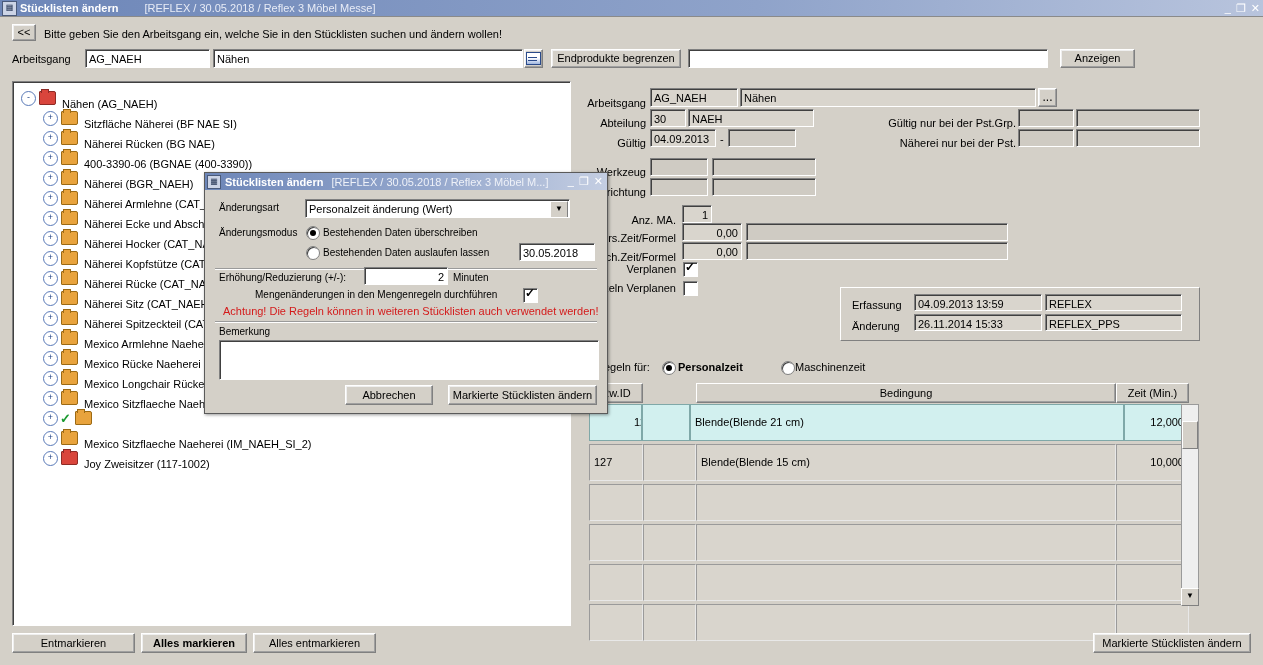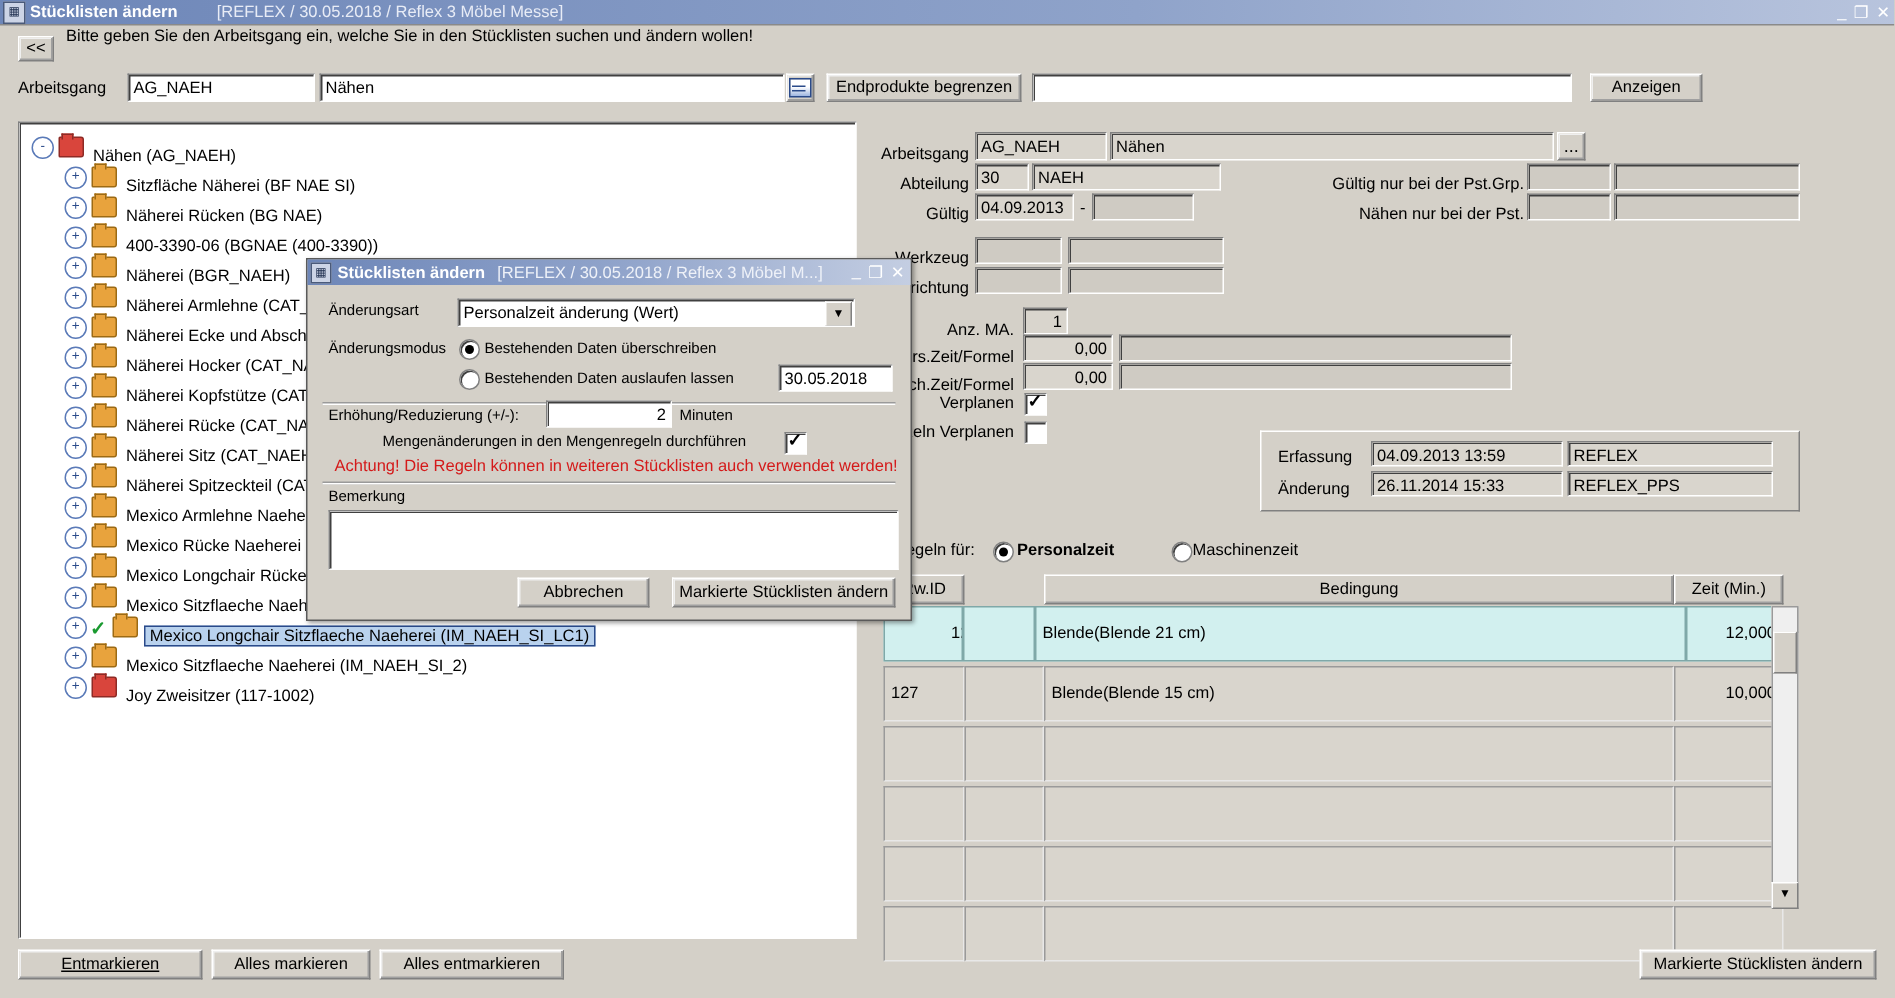--- a/index.html
+++ b/index.html
@@ -73,21 +73,21 @@
   }
 
   .back-btn {
     position: absolute;
     left: 12px; top: 24px;
     width: 24px; height: 17px;
     line-height: 15px;
   }
   .hint-text {
     position: absolute;
-    left: 44px; top: 18px;
+    left: 44px; top: 28px;
     font-size: 11px;
     color: #000;
   }
 
   .lbl { position: absolute; font-size: 11px; color: #000; }
 
   .fld {
     position: absolute;
     background: #fff;
     border: 1px solid;
@@ -521,21 +521,20 @@
           </div>
           <div class="tnode lvl1">
             <span class="expander round">+</span>
             <span class="ficon"></span>
             <span class="lbltxt">Mexico Sitzflaeche NaehereiF (IM_NAEH_SI)</span>
           </div>
           <div class="tnode lvl1 selected">
             <span class="expander round">+</span>
             <span class="check">✓</span>
             <span class="ficon"></span>
-            <span class="lbltxt">Mexico Longchair Sitzflaeche Naeherei (IM_NAEH_SI_LC1)</span>
           </div>
           <div class="tnode lvl1">
             <span class="expander round">+</span>
             <span class="ficon"></span>
             <span class="lbltxt">Mexico Sitzflaeche Naeherei (IM_NAEH_SI_2)</span>
           </div>
           <div class="tnode lvl1">
             <span class="expander round">+</span>
             <span class="ficon red"></span>
             <span class="lbltxt">Joy Zweisitzer (117-1002)</span>
@@ -555,21 +554,21 @@
   <div class="fld ro" style="left:650px; top:109px; width:36px; height:18px;">30</div>
   <div class="fld ro" style="left:688px; top:109px; width:126px; height:18px;">NAEH</div>
   <div class="r-lbl" style="left:836px; top:117px; width:180px; text-align:right;">Gültig nur bei der Pst.Grp.</div>
   <div class="fld gray" style="left:1018px; top:109px; width:56px; height:18px;"></div>
   <div class="fld gray" style="left:1076px; top:109px; width:124px; height:18px;"></div>
 
   <div class="r-lbl" style="left:578px; top:137px; width:68px;">Gültig</div>
   <div class="fld ro" style="left:650px; top:129px; width:66px; height:18px;">04.09.2013</div>
   <div class="lbl" style="left:720px; top:133px;">-</div>
   <div class="fld gray" style="left:728px; top:129px; width:68px; height:18px;"></div>
-  <div class="r-lbl" style="left:836px; top:137px; width:180px; text-align:right;">Nähen nur bei der Pst.</div>
+  <div class="r-lbl" style="left:836px; top:137px; width:180px; text-align:right;">Näherei nur bei der Pst.</div>
   <div class="fld gray" style="left:1018px; top:129px; width:56px; height:18px;"></div>
   <div class="fld gray" style="left:1076px; top:129px; width:124px; height:18px;"></div>
 
   <div class="r-lbl" style="left:578px; top:166px; width:68px;">Werkzeug</div>
   <div class="fld gray" style="left:650px; top:158px; width:58px; height:18px;"></div>
   <div class="fld gray" style="left:712px; top:158px; width:104px; height:18px;"></div>
 
   <div class="r-lbl" style="left:578px; top:186px; width:68px;">Vorrichtung</div>
   <div class="fld gray" style="left:650px; top:178px; width:58px; height:18px;"></div>
   <div class="fld gray" style="left:712px; top:178px; width:104px; height:18px;"></div>
@@ -648,22 +647,22 @@
         <div class="gcell" style="width: 420px;"></div>
         <div class="gcell num" style="width: 73px;"></div>
       </div>
     </div>
 
   <div class="scroll-btn" style="top:404px;">▲</div>
   <div class="scroll-track"></div>
   <div class="scroll-thumb"></div>
   <div class="scroll-btn" style="top:588px;">▼</div>
 
-  <button class="btn bbtn" style="left:12px; top:633px; width:123px;text-decoration:underline;">Entmarkieren</button>
-  <button class="btn bbtn" style="left:141px; top:633px; width:106px;">Alles markieren</button>
+  <button class="btn bbtn" style="left:12px; top:633px; width:123px;">Entmarkieren</button>
+  <button class="btn bbtn" style="left:141px; top:633px; width:106px;font-weight:bold;">Alles markieren</button>
   <button class="btn bbtn" style="left:253px; top:633px; width:123px;">Alles entmarkieren</button>
   <button class="btn bbtn" style="left:1093px; top:633px; width:158px;">Markierte Stücklisten ändern</button>
 
   <div class="modal">
     <div class="modal-title">
       <div class="app-icon">▦</div>
       <span class="m-main">Stücklisten ändern</span>
       <span class="m-sub">[REFLEX / 30.05.2018 / Reflex 3 Möbel M...]</span>
       <div class="m-btns">
         <span>_</span>

